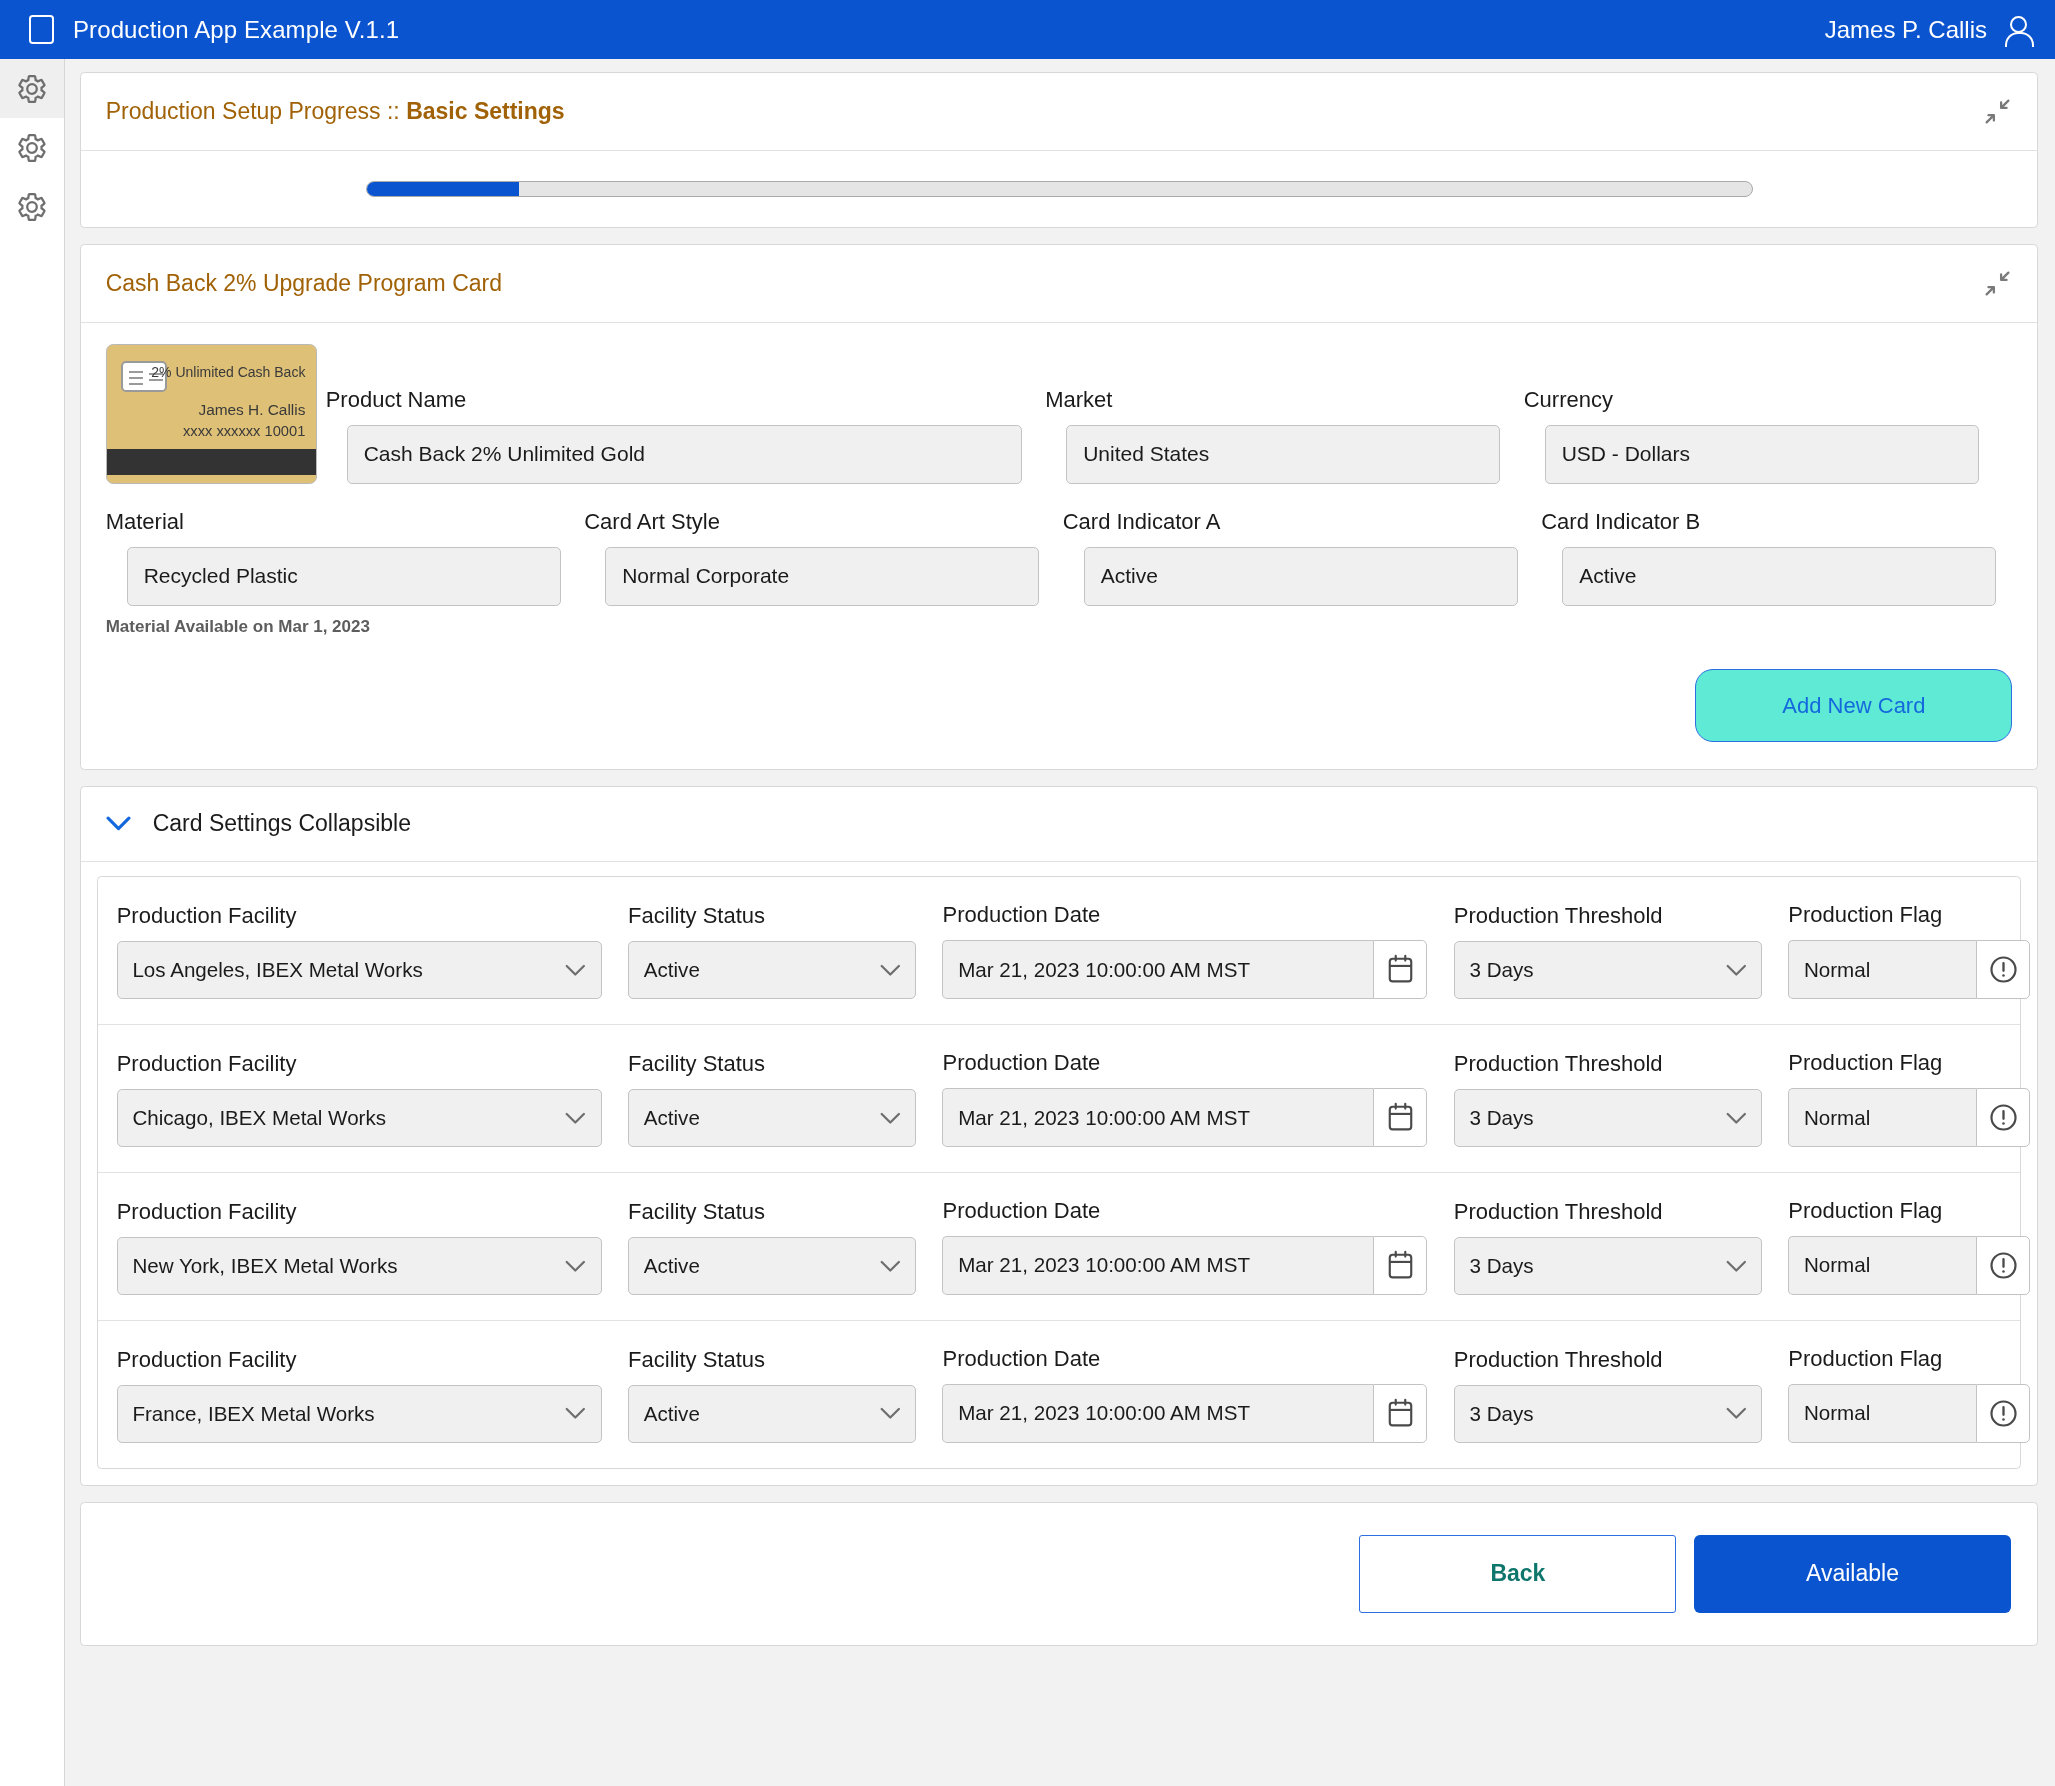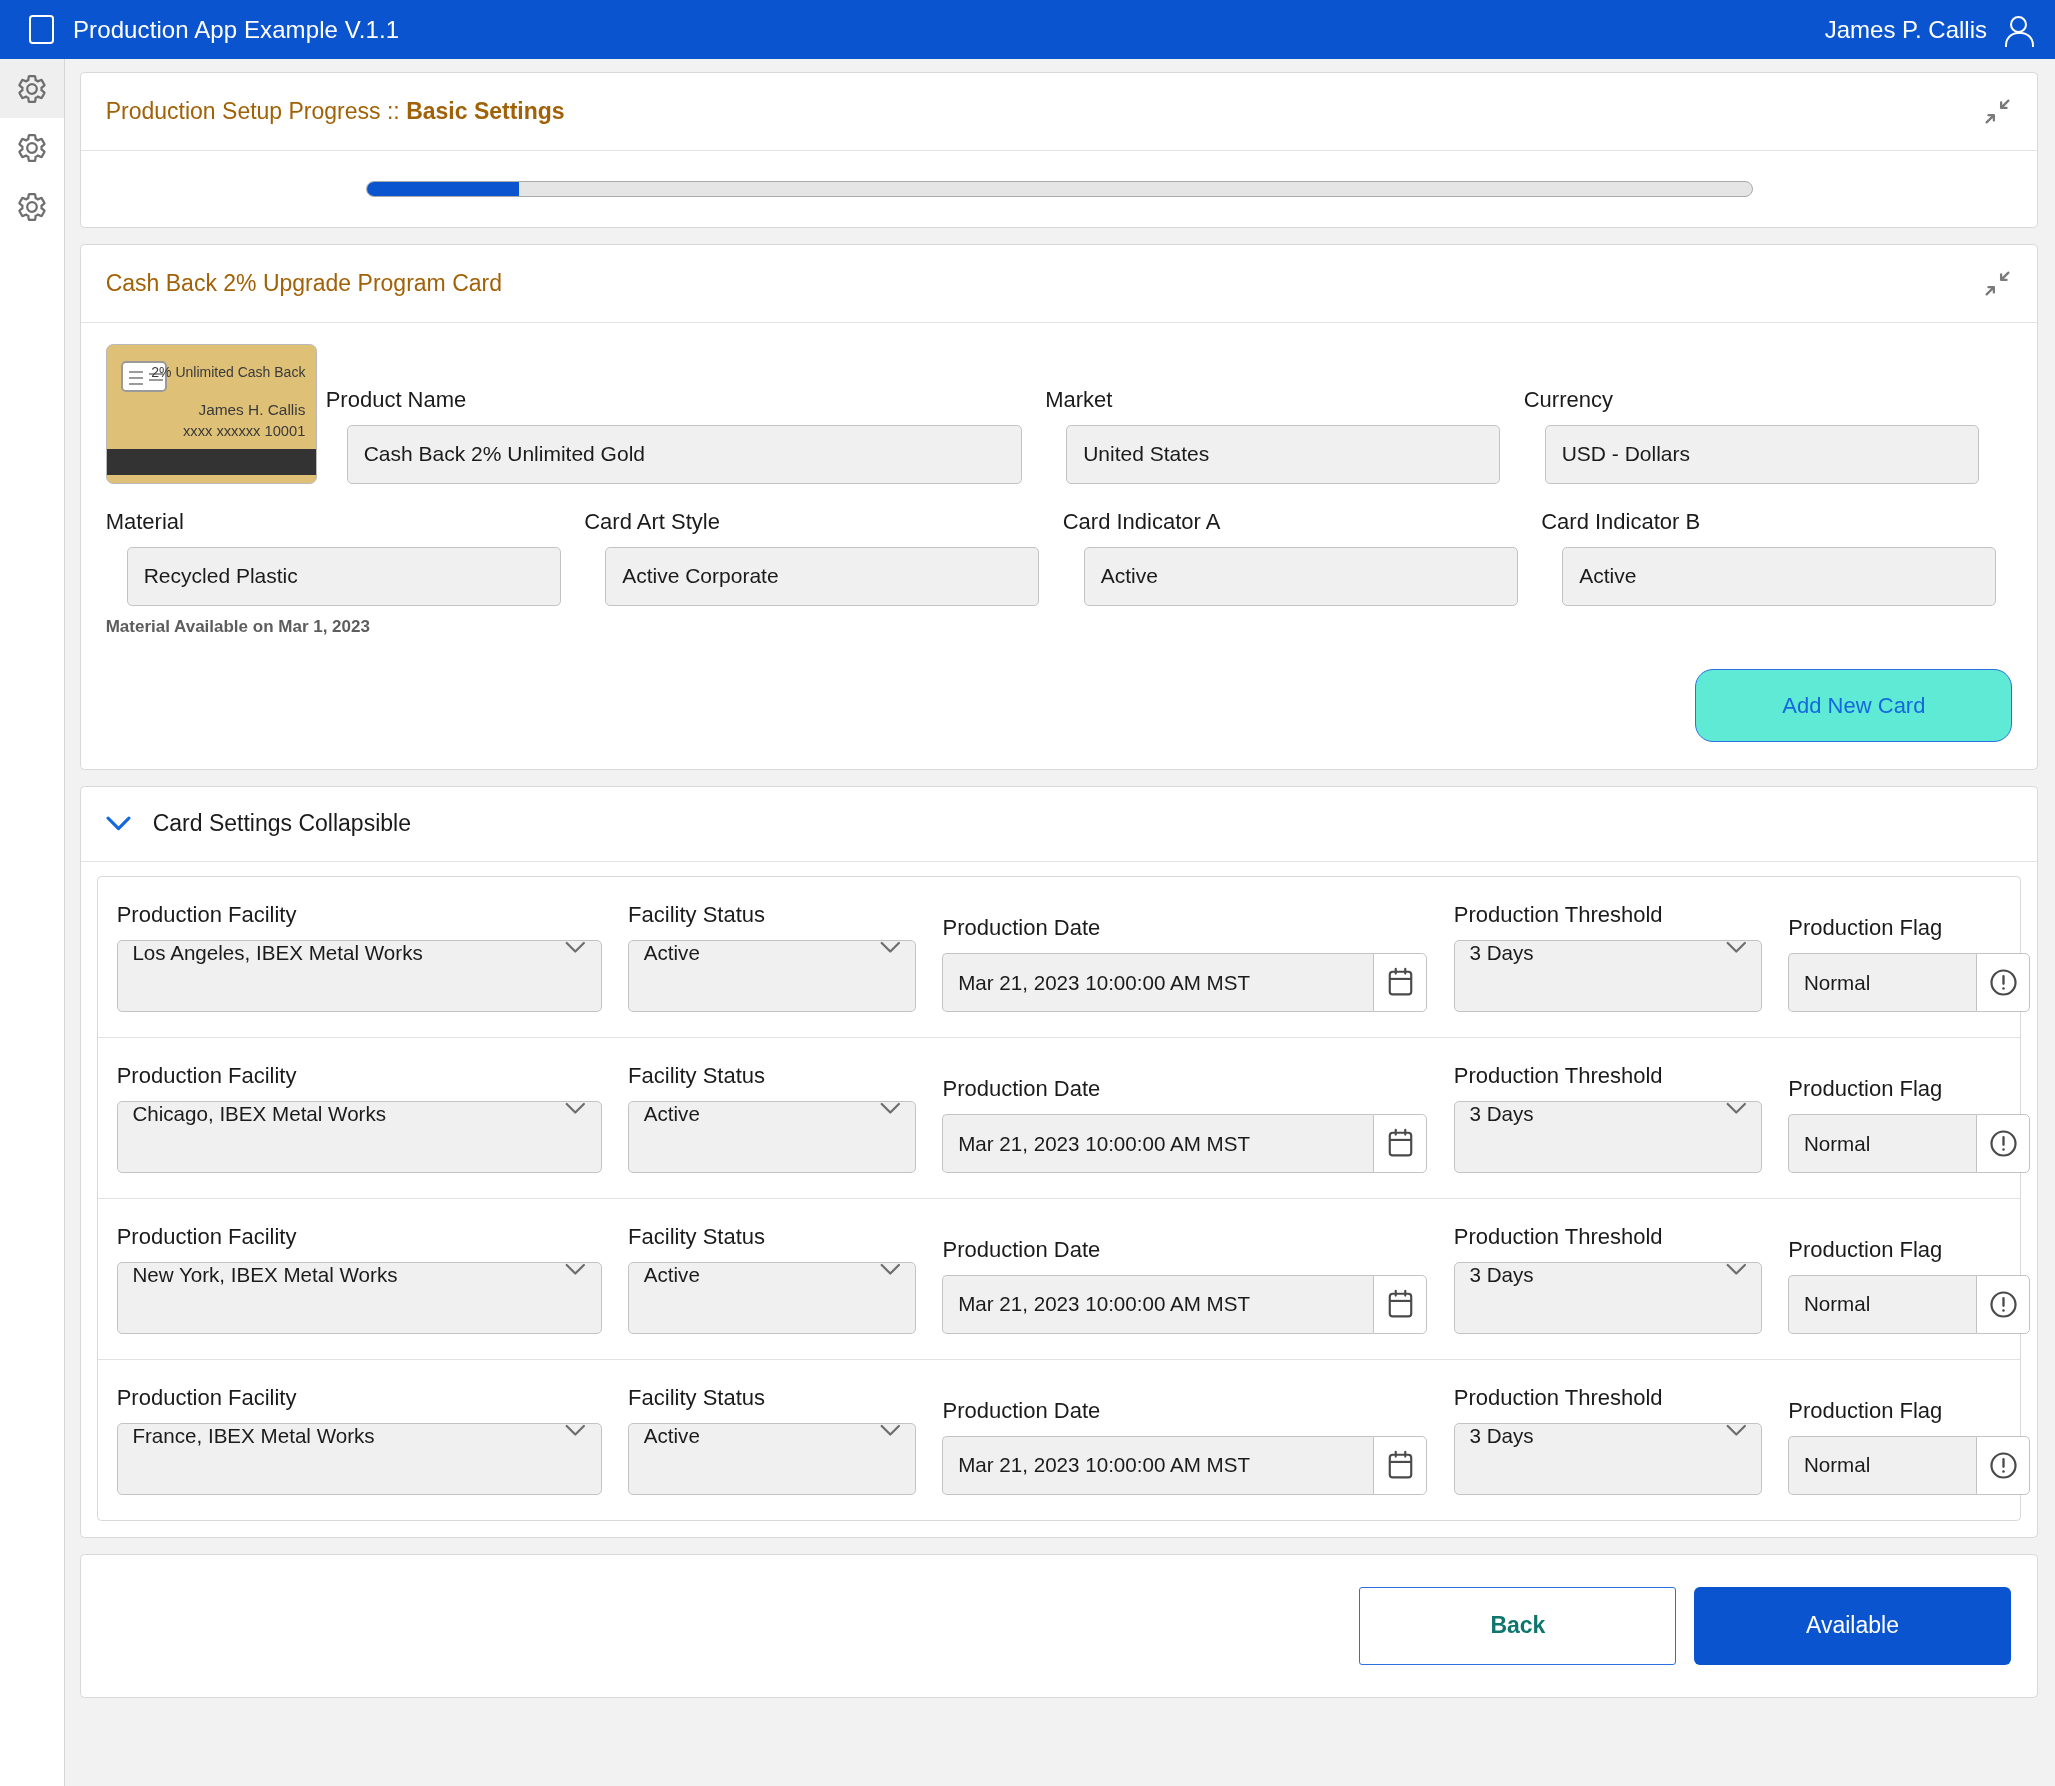--- a/index.html
+++ b/index.html
@@ -178,21 +178,21 @@
   }
   .frow:last-child { border-bottom: none; }
   .c-facility { width: 485px; flex: 0 0 485px; }
   .c-status   { width: 288px; flex: 0 0 288px; }
   .c-date     { width: 485px; flex: 0 0 485px; }
   .c-thresh   { width: 308px; flex: 0 0 308px; }
   .c-flag     { width: 242px; flex: 0 0 242px; }
   .colgap { width: 26.4px; flex: 0 0 26.4px; }
   .sel-box {
     background: #f0f0f0; border: 1.5px solid #c3c3c3; border-radius: 5.1px;
-    height: 72px; display: flex; 
+    height: 58px; display: flex; align-items: center;
     padding: 0 14.7px; font-size: 20.6px; color: #1b1b1b;
     cursor: pointer;
   }
   .sel-box .val { flex: 1; }
   .chev-sm { width: 20.6px; height: 12.5px; flex: 0 0 20.6px; }
   .combo {
     display: flex; align-items: stretch; height: 59px;
   }
   .combo .txt {
     flex: 1; background: #f0f0f0;
@@ -319,21 +319,21 @@
 
       <div class="row2">
         <div class="field f-material">
           <div class="field-label">Material</div>
           <div class="field-box">Recycled Plastic</div>
           <div class="note">Material Available on Mar 1, 2023</div>
         </div>
         <div class="gap-md"></div>
         <div class="field f-cardart">
           <div class="field-label">Card Art Style</div>
-          <div class="field-box">Active Corporate</div>
+          <div class="field-box">Normal Corporate</div>
         </div>
         <div class="gap-md"></div>
         <div class="field f-market">
           <div class="field-label">Card Indicator A</div>
           <div class="field-box">Active</div>
         </div>
         <div class="gap-md"></div>
         <div class="field f-currency">
           <div class="field-label">Card Indicator B</div>
           <div class="field-box">Active</div>

